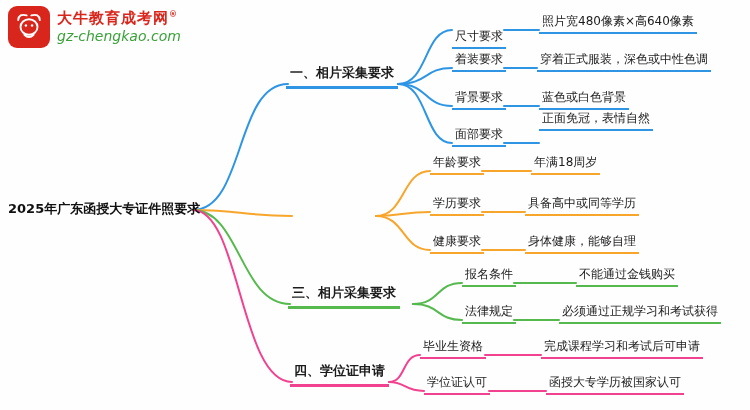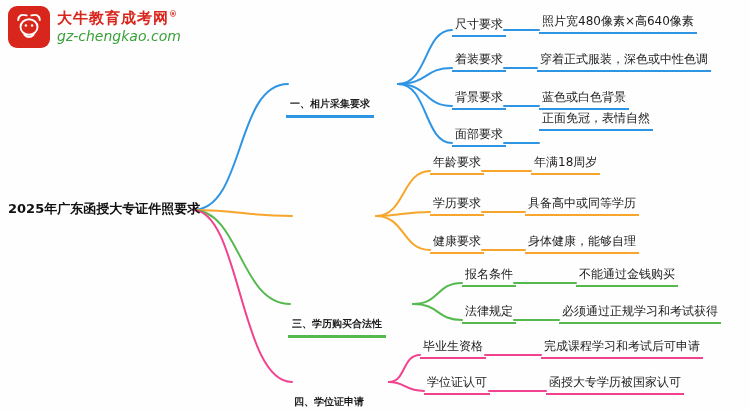--- a/index.html
+++ b/index.html
@@ -3,21 +3,21 @@
 <meta charset="utf-8">
 <style>
   * { margin:0; padding:0; box-sizing:border-box; }
   html,body { background:#ffffff; }
   body { font-family:"DejaVu Sans","Liberation Sans",sans-serif; }
   .canvas { position:relative; width:750px; height:410px; background:#fefefe; overflow:hidden; }
   .wires { position:absolute; left:0; top:0; width:750px; height:410px; }
   .wires path { fill:none; stroke-width:2; stroke-linecap:round; }
   .node { position:absolute; white-space:nowrap; color:#1c1c1c; }
   .root  { font-size:13px; font-weight:700; color:#111; }
-  .branch { font-size:10px; font-weight:700; padding:0 4px 4px 4px; border-bottom:3px solid;margin-top:33px; }
+  .branch { font-size:13px; font-weight:700; padding:0 4px 4px 4px; border-bottom:3px solid; }
   .sub, .leaf { font-size:12px; padding:0 3px 2px 3px; border-bottom:2px solid; }
   .b-blue   { border-color:#2e95e5; }
   .b-orange { border-color:#f7a62b; }
   .b-green  { border-color:#55b94d; }
   .b-pink   { border-color:#f2418f; }
   .logo { position:absolute; left:8px; top:6px; display:flex; align-items:center; gap:7px; }
   .logo-badge { width:42px; height:42px; border-radius:9px; background:#d8261c; display:flex; align-items:center; justify-content:center; }
   .logo-text { display:flex; flex-direction:column; line-height:1.25; }
   .brand { color:#d8261c; font-weight:700; font-size:15px; letter-spacing:1px; }
   .brand sup { font-size:8px; }
@@ -75,37 +75,37 @@
     </div>
     <div class="logo-text">
       <span class="brand"><span>大牛教育成考网</span><sup>®</sup></span>
       <span class="site">gz-chengkao.com</span>
     </div>
   </div>
 
   <div class="node root" style="left:8px; top:200px;">2025年广东函授大专证件照要求</div>
 
   <div class="node branch b-blue" style="left:286px; top:64px;">一、相片采集要求</div>
-  <div class="node sub b-blue" style="left:452px; top:16px;">尺寸要求</div>
+  <div class="node sub b-blue" style="left:452px; top:28px;">尺寸要求</div>
   <div class="node leaf b-blue" style="left:539px; top:13px;">照片宽480像素×高640像素</div>
   <div class="node sub b-blue" style="left:452px; top:51px;">着装要求</div>
   <div class="node leaf b-blue" style="left:537px; top:51px;">穿着正式服装，深色或中性色调</div>
   <div class="node sub b-blue" style="left:452px; top:89px;">背景要求</div>
   <div class="node leaf b-blue" style="left:539px; top:89px;">蓝色或白色背景</div>
   <div class="node sub b-blue" style="left:452px; top:126px;">面部要求</div>
   <div class="node leaf b-blue" style="left:539px; top:110px;">正面免冠，表情自然</div>
 
   <div class="node sub b-orange" style="left:430px; top:154px;">年龄要求</div>
   <div class="node leaf b-orange" style="left:531px; top:154px;">年满18周岁</div>
   <div class="node sub b-orange" style="left:430px; top:195px;">学历要求</div>
   <div class="node leaf b-orange" style="left:525px; top:195px;">具备高中或同等学历</div>
   <div class="node sub b-orange" style="left:430px; top:233px;">健康要求</div>
   <div class="node leaf b-orange" style="left:525px; top:233px;">身体健康，能够自理</div>
 
-  <div class="node branch b-green" style="left:288px; top:284px;">三、学历购买合法性</div>
+  <div class="node branch b-green" style="left:288px; top:284px;">三、相片采集要求</div>
   <div class="node sub b-green" style="left:462px; top:266px;">报名条件</div>
   <div class="node leaf b-green" style="left:576px; top:266px;">不能通过金钱购买</div>
   <div class="node sub b-green" style="left:462px; top:303px;">法律规定</div>
   <div class="node leaf b-green" style="left:559px; top:303px;">必须通过正规学习和考试获得</div>
 
   <div class="node branch b-pink" style="left:290px; top:362px;">四、学位证申请</div>
   <div class="node sub b-pink" style="left:420px; top:338px;">毕业生资格</div>
   <div class="node leaf b-pink" style="left:541px; top:338px;">完成课程学习和考试后可申请</div>
   <div class="node sub b-pink" style="left:424px; top:374px;">学位证认可</div>
   <div class="node leaf b-pink" style="left:546px; top:374px;">函授大专学历被国家认可</div>

